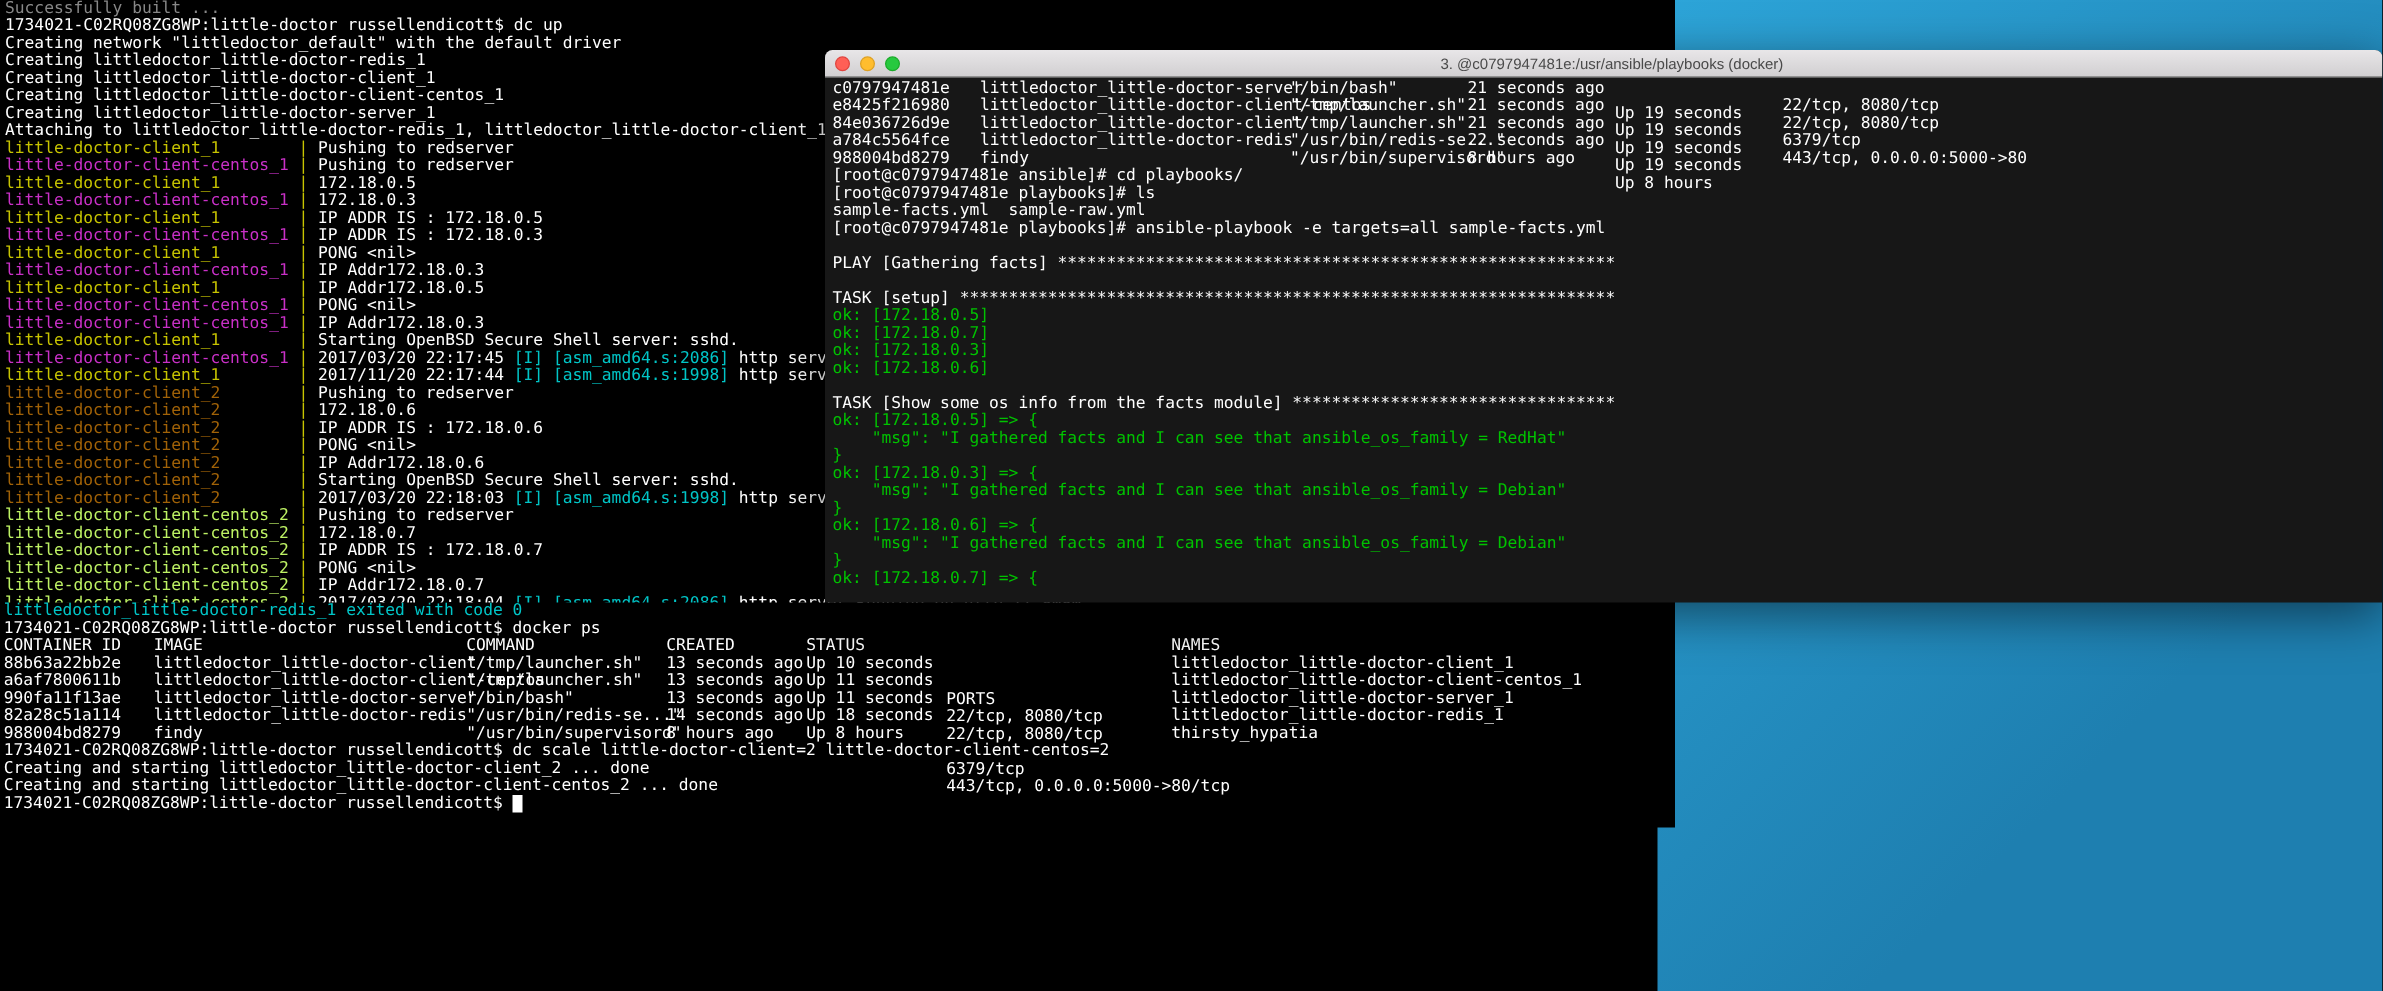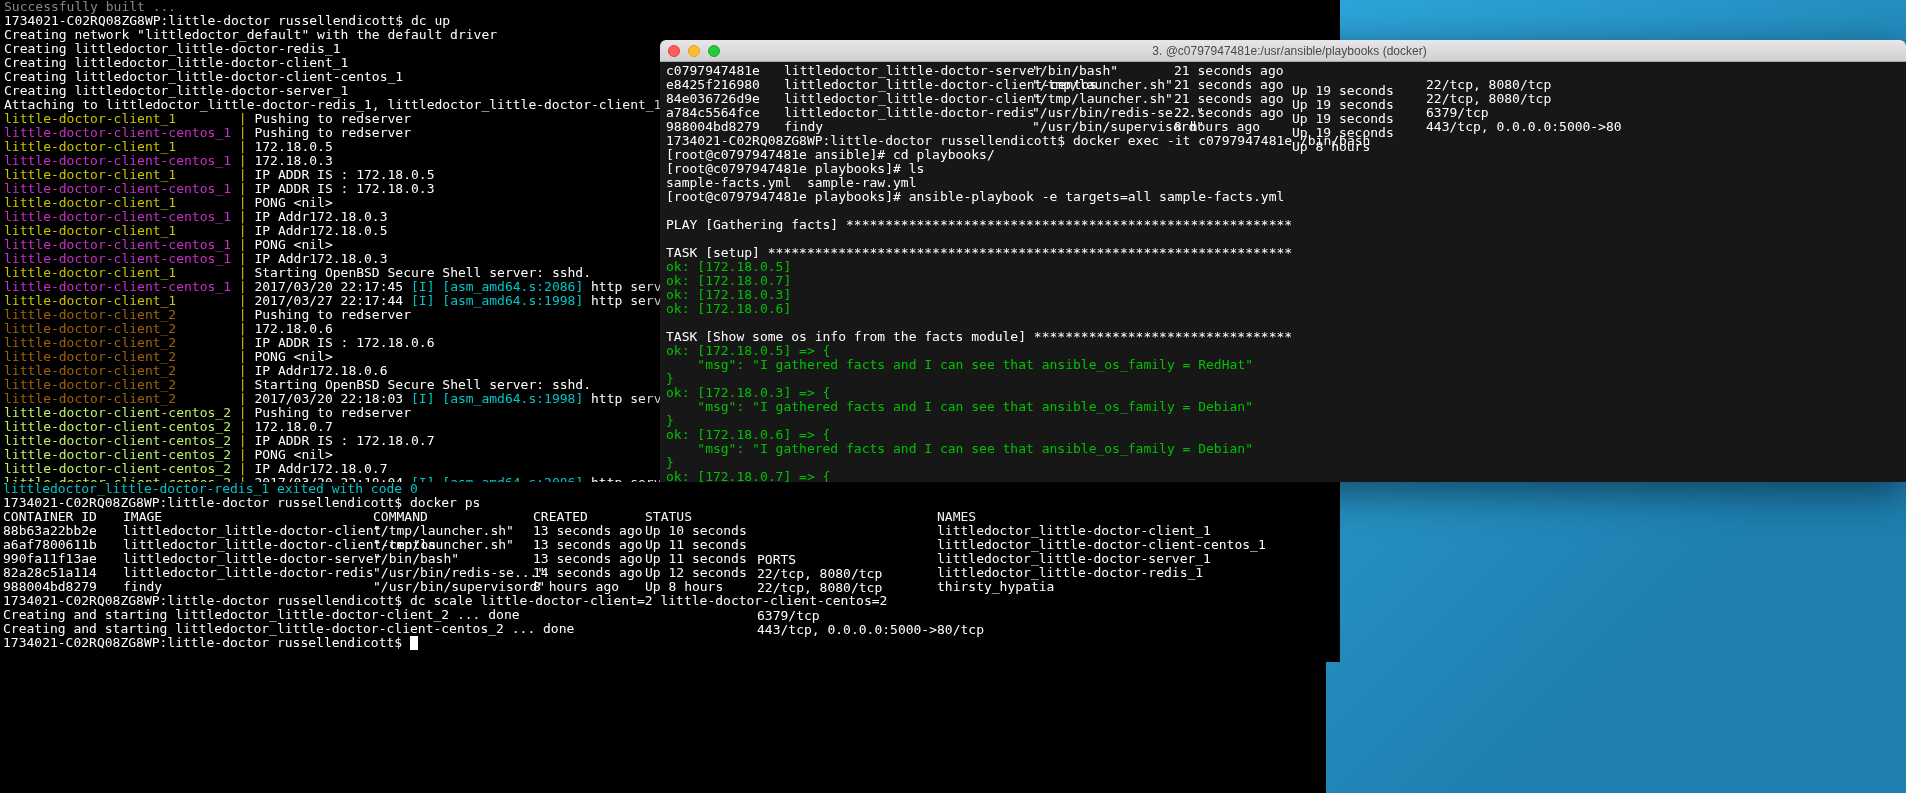--- a/index.html
+++ b/index.html
@@ -126,21 +126,21 @@
       <div class="line"><span class="magenta">little-doctor-client-centos_1 </span><span class="pipe">| </span><span class="white">172.18.0.3</span></div>
       <div class="line"><span class="yellow">little-doctor-client_1        </span><span class="pipe">| </span><span class="white">IP ADDR IS : 172.18.0.5</span></div>
       <div class="line"><span class="magenta">little-doctor-client-centos_1 </span><span class="pipe">| </span><span class="white">IP ADDR IS : 172.18.0.3</span></div>
       <div class="line"><span class="yellow">little-doctor-client_1        </span><span class="pipe">| </span><span class="white">PONG &lt;nil&gt;</span></div>
       <div class="line"><span class="magenta">little-doctor-client-centos_1 </span><span class="pipe">| </span><span class="white">IP Addr172.18.0.3</span></div>
       <div class="line"><span class="yellow">little-doctor-client_1        </span><span class="pipe">| </span><span class="white">IP Addr172.18.0.5</span></div>
       <div class="line"><span class="magenta">little-doctor-client-centos_1 </span><span class="pipe">| </span><span class="white">PONG &lt;nil&gt;</span></div>
       <div class="line"><span class="magenta">little-doctor-client-centos_1 </span><span class="pipe">| </span><span class="white">IP Addr172.18.0.3</span></div>
       <div class="line"><span class="yellow">little-doctor-client_1        </span><span class="pipe">| </span><span class="white">Starting OpenBSD Secure Shell server: sshd.</span></div>
       <div class="line"><span class="magenta">little-doctor-client-centos_1 </span><span class="pipe">| </span><span class="white">2017/03/20 22:17:45 </span><span class="cyan">[I] [asm_amd64.s:2086]</span><span class="white"> http server Running on http://:8080</span></div>
-      <div class="line"><span class="yellow">little-doctor-client_1        </span><span class="pipe">| </span><span class="white">2017/03/27 22:17:44 </span><span class="cyan">[I] [asm_amd64.s:1998]</span><span class="white"> http server Running on http://:8080</span></div>
+      <div class="line"><span class="yellow">little-doctor-client_1        </span><span class="pipe">| </span><span class="white">2017/11/20 22:17:44 </span><span class="cyan">[I] [asm_amd64.s:1998]</span><span class="white"> http server Running on http://:8080</span></div>
       <div class="line"><span class="red">little-doctor-client_2        </span><span class="pipe">| </span><span class="white">Pushing to redserver</span></div>
       <div class="line"><span class="red">little-doctor-client_2        </span><span class="pipe">| </span><span class="white">172.18.0.6</span></div>
       <div class="line"><span class="red">little-doctor-client_2        </span><span class="pipe">| </span><span class="white">IP ADDR IS : 172.18.0.6</span></div>
       <div class="line"><span class="red">little-doctor-client_2        </span><span class="pipe">| </span><span class="white">PONG &lt;nil&gt;</span></div>
       <div class="line"><span class="red">little-doctor-client_2        </span><span class="pipe">| </span><span class="white">IP Addr172.18.0.6</span></div>
       <div class="line"><span class="red">little-doctor-client_2        </span><span class="pipe">| </span><span class="white">Starting OpenBSD Secure Shell server: sshd.</span></div>
       <div class="line"><span class="red">little-doctor-client_2        </span><span class="pipe">| </span><span class="white">2017/03/20 22:18:03 </span><span class="cyan">[I] [asm_amd64.s:1998]</span><span class="white"> http server Running on http://:8080</span></div>
       <div class="line"><span class="blue">little-doctor-client-centos_2 </span><span class="pipe">| </span><span class="white">Pushing to redserver</span></div>
       <div class="line"><span class="blue">little-doctor-client-centos_2 </span><span class="pipe">| </span><span class="white">172.18.0.7</span></div>
       <div class="line"><span class="blue">little-doctor-client-centos_2 </span><span class="pipe">| </span><span class="white">IP ADDR IS : 172.18.0.7</span></div>
@@ -152,21 +152,21 @@
 </div>
 
 <div class="term-bottom">
   <div id="bottom-body">
       <div class="line"><span class="cyan">littledoctor_little-doctor-redis_1 exited with code 0</span></div>
       <div class="line"><span class="white">1734021-C02RQ08ZG8WP:little-doctor russellendicott$ docker ps</span></div>
       <div class="line tbl-row"><span class="c-id">CONTAINER ID</span><span class="c-img">IMAGE</span><span class="c-cmd">COMMAND</span><span class="c-cre">CREATED</span><span class="c-sta">STATUS</span><span class="c-por">PORTS</span><span class="c-nam">NAMES</span></div>
       <div class="line tbl-row"><span class="c-id">88b63a22bb2e</span><span class="c-img">littledoctor_little-doctor-client</span><span class="c-cmd">"/tmp/launcher.sh"</span><span class="c-cre">13 seconds ago</span><span class="c-sta">Up 10 seconds</span><span class="c-por">22/tcp, 8080/tcp</span><span class="c-nam">littledoctor_little-doctor-client_1</span></div>
       <div class="line tbl-row"><span class="c-id">a6af7800611b</span><span class="c-img">littledoctor_little-doctor-client-centos</span><span class="c-cmd">"/tmp/launcher.sh"</span><span class="c-cre">13 seconds ago</span><span class="c-sta">Up 11 seconds</span><span class="c-por">22/tcp, 8080/tcp</span><span class="c-nam">littledoctor_little-doctor-client-centos_1</span></div>
       <div class="line tbl-row"><span class="c-id">990fa11f13ae</span><span class="c-img">littledoctor_little-doctor-server</span><span class="c-cmd">"/bin/bash"</span><span class="c-cre">13 seconds ago</span><span class="c-sta">Up 11 seconds</span><span class="c-por"></span><span class="c-nam">littledoctor_little-doctor-server_1</span></div>
-      <div class="line tbl-row"><span class="c-id">82a28c51a114</span><span class="c-img">littledoctor_little-doctor-redis</span><span class="c-cmd">"/usr/bin/redis-se..."</span><span class="c-cre">14 seconds ago</span><span class="c-sta">Up 12 seconds</span><span class="c-por">6379/tcp</span><span class="c-nam">littledoctor_little-doctor-redis_1</span></div>
+      <div class="line tbl-row"><span class="c-id">82a28c51a114</span><span class="c-img">littledoctor_little-doctor-redis</span><span class="c-cmd">"/usr/bin/redis-se..."</span><span class="c-cre">14 seconds ago</span><span class="c-sta">Up 18 seconds</span><span class="c-por">6379/tcp</span><span class="c-nam">littledoctor_little-doctor-redis_1</span></div>
       <div class="line tbl-row"><span class="c-id">988004bd8279</span><span class="c-img">findy</span><span class="c-cmd">"/usr/bin/supervisord"</span><span class="c-cre">8 hours ago</span><span class="c-sta">Up 8 hours</span><span class="c-por">443/tcp, 0.0.0.0:5000-&gt;80/tcp</span><span class="c-nam">thirsty_hypatia</span></div>
       <div class="line"><span class="white">1734021-C02RQ08ZG8WP:little-doctor russellendicott$ dc scale little-doctor-client=2 little-doctor-client-centos=2</span></div>
       <div class="line"><span class="white">Creating and starting littledoctor_little-doctor-client_2 ... done</span></div>
       <div class="line"><span class="white">Creating and starting littledoctor_little-doctor-client-centos_2 ... done</span></div>
       <div class="line"><span class="white">1734021-C02RQ08ZG8WP:little-doctor russellendicott$ </span><span class="cursor"> </span></div>
     </div>
 </div>
 
 <div class="term-right">
   <div class="titlebar">
@@ -176,21 +176,20 @@
       <div class="dot g"></div>
     </div>
     <div class="title-text">3. @c0797947481e:/usr/ansible/playbooks (docker)</div>
   </div>
   <div class="term-right-body" id="right-body">
       <div class="line tbl-row"><span class="r-id">c0797947481e</span><span class="r-img">littledoctor_little-doctor-server</span><span class="r-cmd">"/bin/bash"</span><span class="r-cre">21 seconds ago</span><span class="r-sta">Up 19 seconds</span><span class="r-por"></span></div>
       <div class="line tbl-row"><span class="r-id">e8425f216980</span><span class="r-img">littledoctor_little-doctor-client-centos</span><span class="r-cmd">"/tmp/launcher.sh"</span><span class="r-cre">21 seconds ago</span><span class="r-sta">Up 19 seconds</span><span class="r-por">22/tcp, 8080/tcp</span></div>
       <div class="line tbl-row"><span class="r-id">84e036726d9e</span><span class="r-img">littledoctor_little-doctor-client</span><span class="r-cmd">"/tmp/launcher.sh"</span><span class="r-cre">21 seconds ago</span><span class="r-sta">Up 19 seconds</span><span class="r-por">22/tcp, 8080/tcp</span></div>
       <div class="line tbl-row"><span class="r-id">a784c5564fce</span><span class="r-img">littledoctor_little-doctor-redis</span><span class="r-cmd">"/usr/bin/redis-se..."</span><span class="r-cre">22 seconds ago</span><span class="r-sta">Up 19 seconds</span><span class="r-por">6379/tcp</span></div>
       <div class="line tbl-row"><span class="r-id">988004bd8279</span><span class="r-img">findy</span><span class="r-cmd">"/usr/bin/supervisord"</span><span class="r-cre">8 hours ago</span><span class="r-sta">Up 8 hours</span><span class="r-por">443/tcp, 0.0.0.0:5000-&gt;80</span></div>
-      <div class="line"><span class="white">1734021-C02RQ08ZG8WP:little-doctor russellendicott$ docker exec -it c0797947481e /bin/bash</span></div>
       <div class="line"><span class="white">[root@c0797947481e ansible]# cd playbooks/</span></div>
       <div class="line"><span class="white">[root@c0797947481e playbooks]# ls</span></div>
       <div class="line"><span class="white">sample-facts.yml  sample-raw.yml</span></div>
       <div class="line"><span class="white">[root@c0797947481e playbooks]# ansible-playbook -e targets=all sample-facts.yml</span></div>
       <div class="line"><span class="white"></span></div>
       <div class="line"><span class="white">PLAY [Gathering facts] *********************************************************</span></div>
       <div class="line"><span class="white"></span></div>
       <div class="line"><span class="white">TASK [setup] *******************************************************************</span></div>
       <div class="line"><span class="brgreen">ok: [172.18.0.5]</span></div>
       <div class="line"><span class="brgreen">ok: [172.18.0.7]</span></div>

